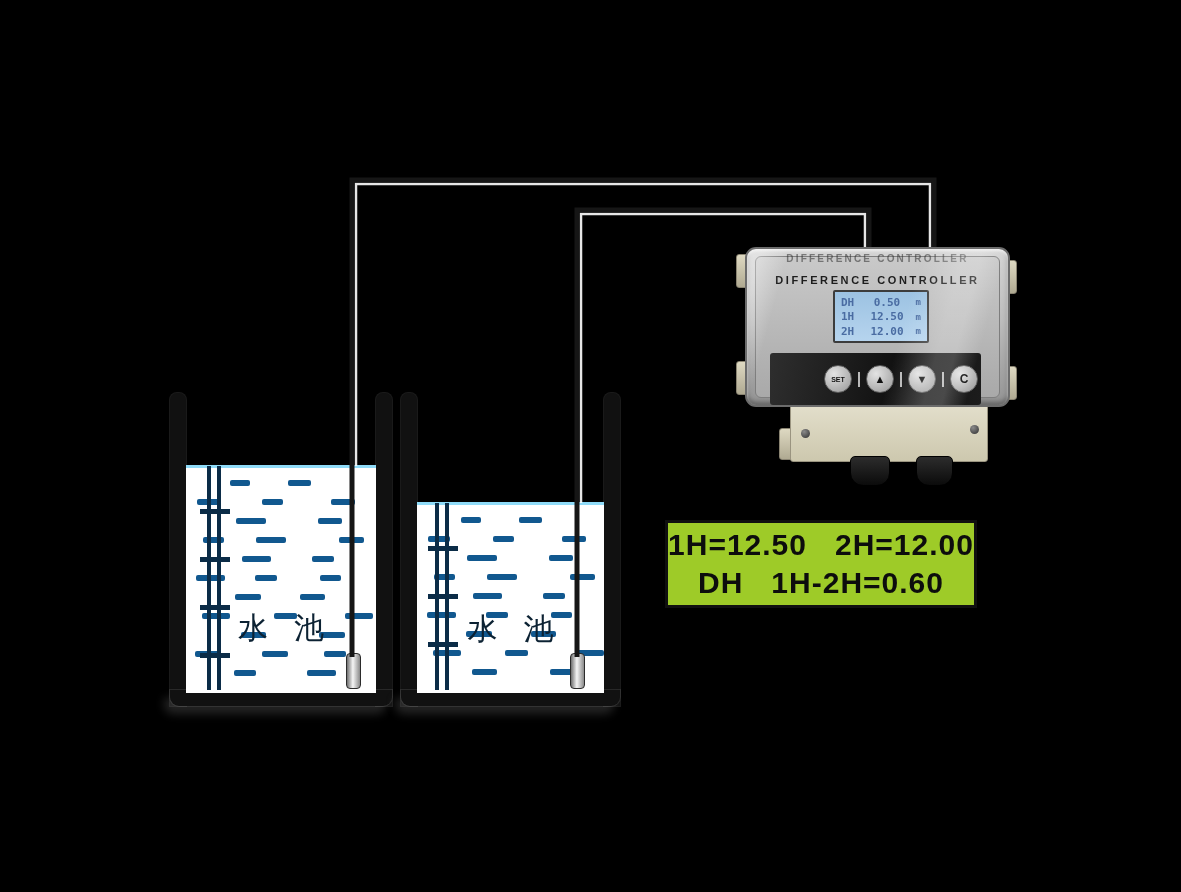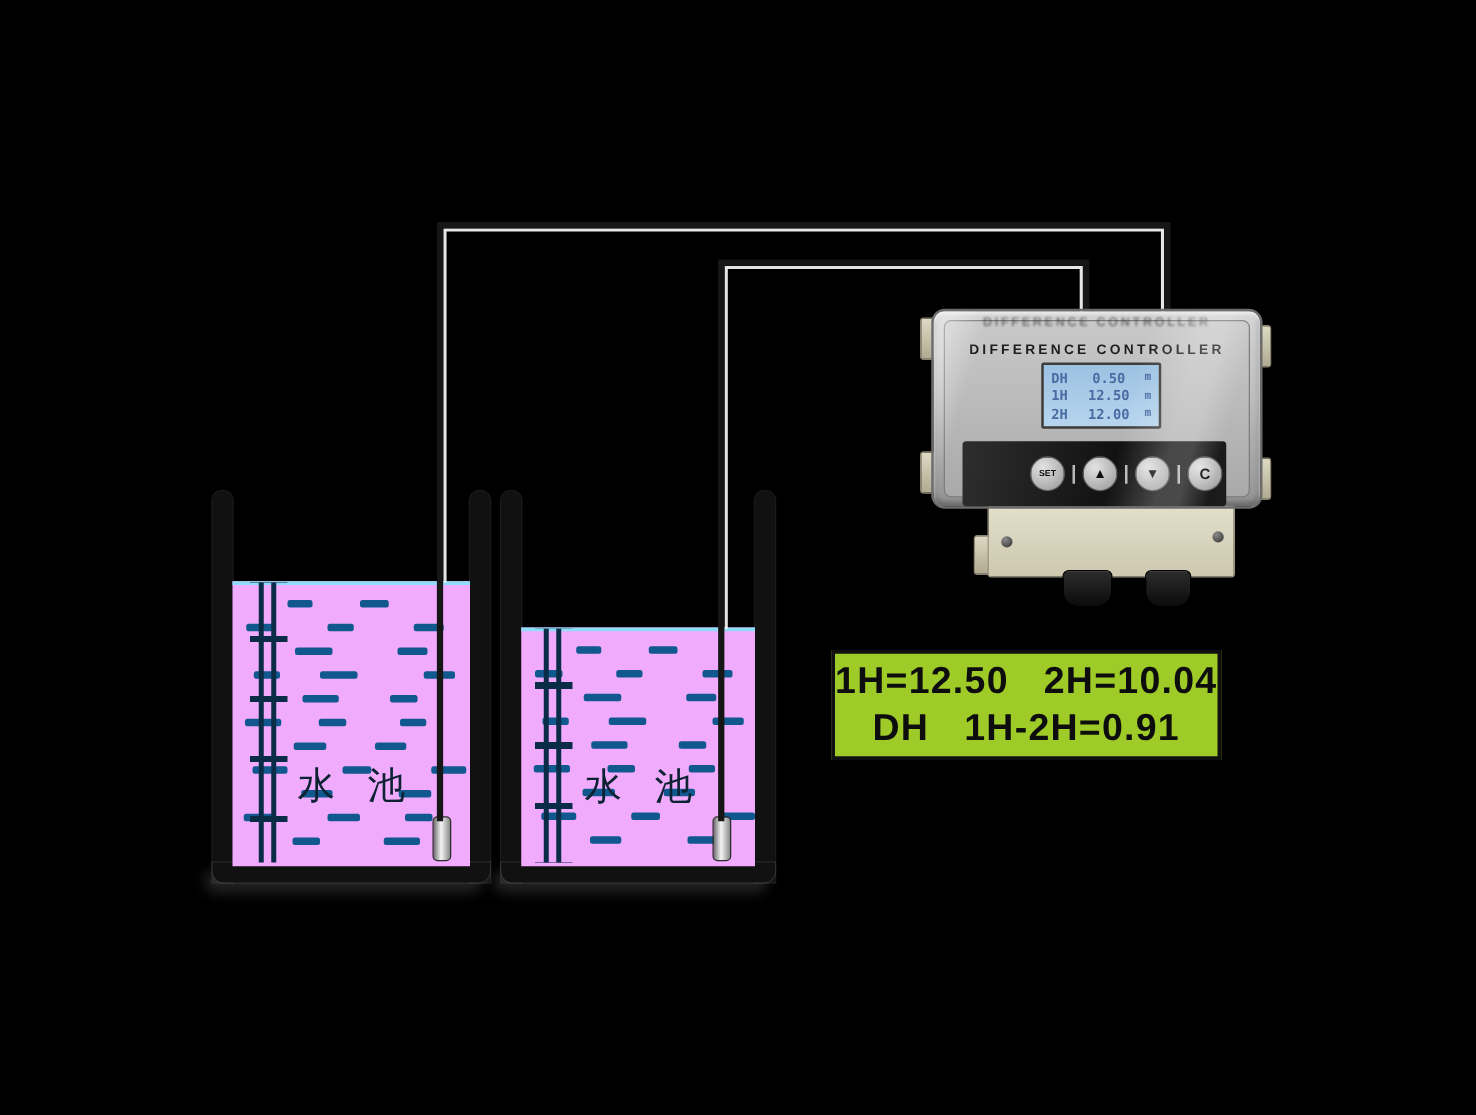--- a/index.html
+++ b/index.html
@@ -3,21 +3,21 @@
 <meta charset="utf-8">
 <style>
   html,body{margin:0;padding:0;background:#000;}
   #scene{position:relative;width:1181px;height:892px;background:#000;overflow:hidden;
          font-family:"Liberation Sans",sans-serif;}
 
   
   .wall{position:absolute;background:#111;box-shadow:0 0 0 1px rgba(255,255,255,0.10);z-index:1;}
   .wall.side{border-radius:7px 7px 0 0;}
   .wall.bottom{border-radius:0 0 9px 9px;box-shadow:-6px 8px 10px rgba(120,120,120,0.30),0 0 0 1px rgba(255,255,255,0.10);}
-  .water{position:absolute;background:#f0abfc;border-top:3px solid #8fdbf8;z-index:1;overflow:hidden;}
+  .water{position:absolute;background:#ffffff;border-top:3px solid #8fdbf8;z-index:1;overflow:hidden;}
   .water i{position:absolute;height:6px;background:#11588f;border-radius:2px;}
   .ruler{position:absolute;width:30px;z-index:2;
          background:repeating-linear-gradient(180deg,transparent 0 43px,#0b2c47 43px 48px);}
   .ruler::before,.ruler::after{content:"";position:absolute;top:0;bottom:0;width:4px;background:#0b2c47;}
   .ruler::before{left:7px}.ruler::after{left:17px}
   .tank-label{position:absolute;left:50%;transform:translateX(-50%);
               font-size:30px;letter-spacing:26px;text-indent:26px;color:#0c2233;font-weight:500;white-space:pre;z-index:2;}
   .probe-tip{position:absolute;width:13px;height:34px;z-index:3;border:1px solid #2b2b2b;border-radius:4px;
              background:linear-gradient(90deg,#6f6f6f 0%,#f5f5f5 45%,#8a8a8a 100%);}
 
@@ -204,17 +204,17 @@
           <div class="btn arrow">▼</div>
           <div class="sep"></div>
           <div class="btn clear">C</div>
         </div>
       </div>
       <div class="shine"></div>
     </div>
   </div>
 
   <div id="readout">
-    <div class="readout-line">1H=12.50   2H=10.04</div>
-    <div class="readout-line">DH   1H-2H=0.91</div>
+    <div class="readout-line">1H=12.50   2H=12.00</div>
+    <div class="readout-line">DH   1H-2H=0.60</div>
   </div>
 
 </div>
 
 </body></html>

